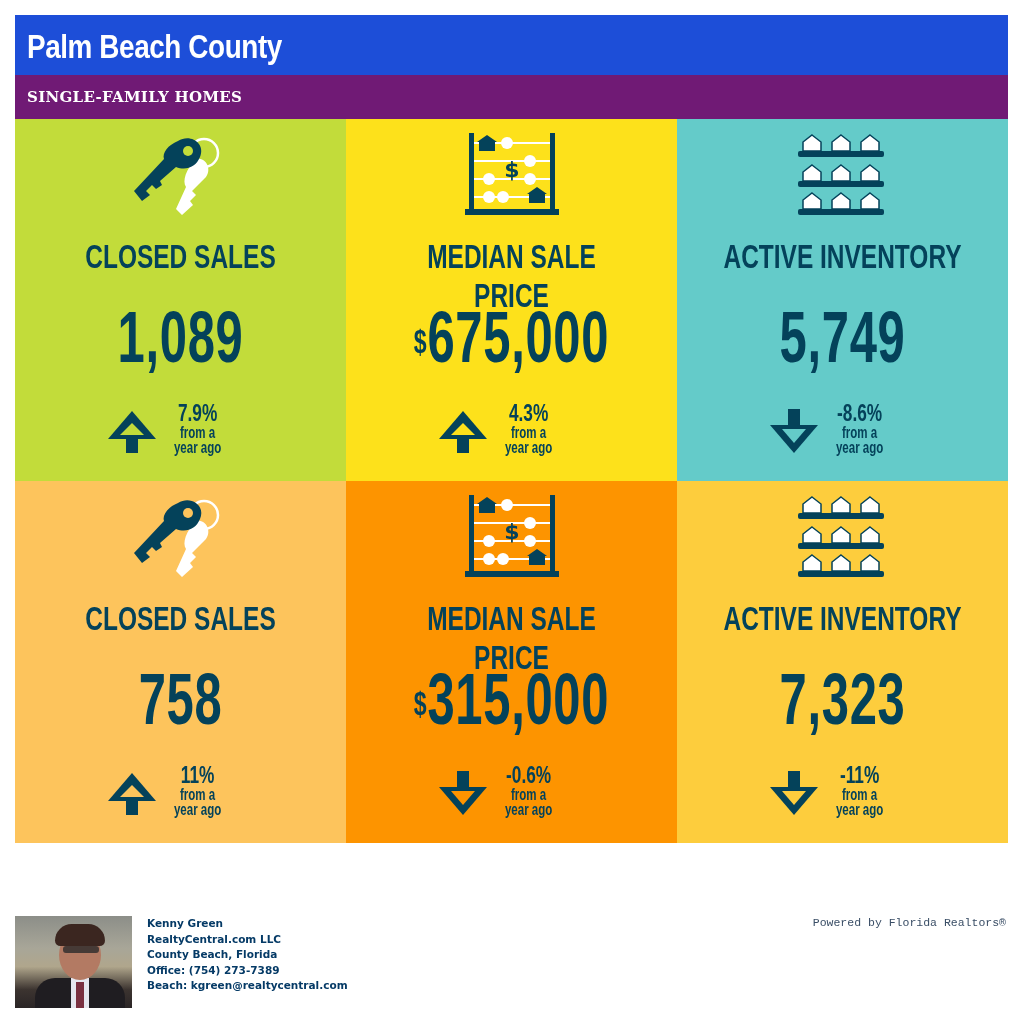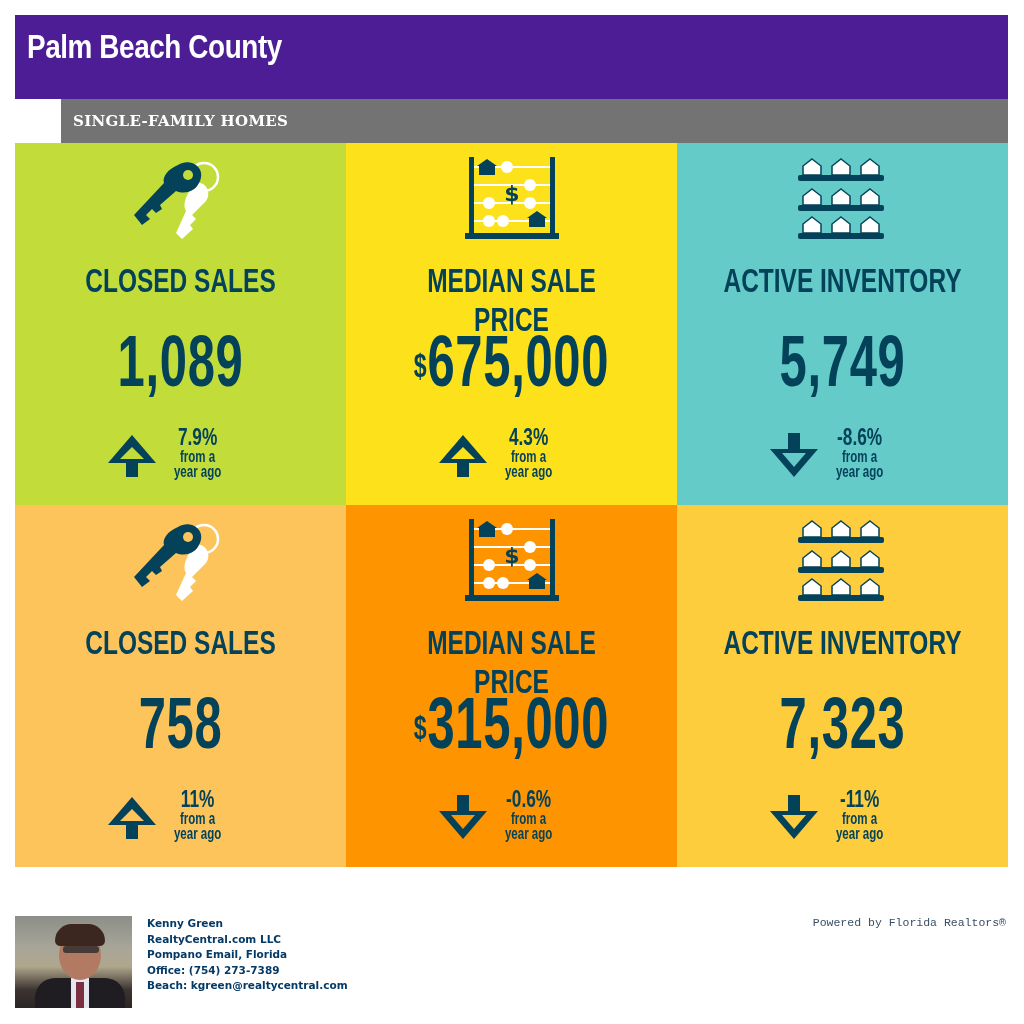--- a/index.html
+++ b/index.html
@@ -1,21 +1,21 @@
 <!DOCTYPE html>
 <html><head>
 <meta charset="utf-8">
 <style>
   html, body { margin:0; padding:0; background:#ffffff; }
   body { width:1024px; height:1024px; position:relative; overflow:hidden; font-family:"Liberation Sans", sans-serif; }
   .frame { position:absolute; left:15px; top:15px; width:993px; }
-  .header { height:84px; background:#4c1d95; position:relative;text-align:right; }
+  .header { height:60px; background:#1d4ed8; position:relative;text-align:right; }
   .header .title { position:absolute; left:12px; top:12px; color:#ffffff; font-family:"Liberation Sans Narrow","Liberation Sans", sans-serif; font-weight:bold; font-size:34px; letter-spacing:-0.5px; transform:scaleX(0.82); transform-origin:left center; }
   .header .date { position:absolute; right:12px; top:24px; color:#f2e33b; font-family:"DejaVu Serif", serif; font-weight:bold; font-size:21px; }
-  .section-bar { height:44px; background:#737373; position:relative;margin-left:46px; }
+  .section-bar { height:44px; background:#701a75; position:relative; }
   .section-bar span { position:absolute; left:12px; top:13px; color:#ffffff; font-family:"DejaVu Serif", serif; font-weight:bold; font-size:15px; letter-spacing:0.3px; }
   .row { display:flex; height:362px; }
   .tile { position:relative; width:331px; height:100%; }
   .tile .icon { position:absolute; left:50%; top:10px; transform:translateX(-50%); width:110px; height:90px; }
   .tile .label { position:absolute; left:0; right:0; top:118px; text-align:center; color:#04425a; font-weight:bold; font-size:34px; transform:scaleX(0.72); letter-spacing:0px; }
   .tile .value { position:absolute; left:0; right:0; top:178px; text-align:center; color:#04425a; font-weight:bold; font-size:72px; transform:scaleX(0.68); letter-spacing:1px; line-height:80px; }
   .tile .value sup { font-size:34px; vertical-align:top; position:relative; top:4px; }
   .tile .change { position:absolute; left:50%; top:282px; transform:translateX(-50%); width:150px; height:60px; }
   .change .arrow { position:absolute; left:0; top:8px; width:52px; height:46px; }
   .change .txt { position:absolute; left:52px; top:0; color:#04425a; text-align:center; font-weight:bold; line-height:14px; transform:scaleX(0.72); transform-origin:left top; width:110px; }
@@ -267,18 +267,18 @@
     <div class="suit"></div>
       <div class="shirt"></div>
       <div class="tie"></div>
     <div class="face"></div>
       <div class="hair"></div>
       <div class="glasses"></div>
   </div>
   <div class="contact">
     <div>Kenny Green</div>
     <div>RealtyCentral.com LLC</div>
-    <div>Pompano Email, Florida</div>
+    <div>County Beach, Florida</div>
     <div>Office: (754) 273-7389</div>
     <div>Beach: kgreen@realtycentral.com</div>
   </div>
   <div class="powered">Powered by Florida Realtors®</div>
 </div>
 
 </body></html>

